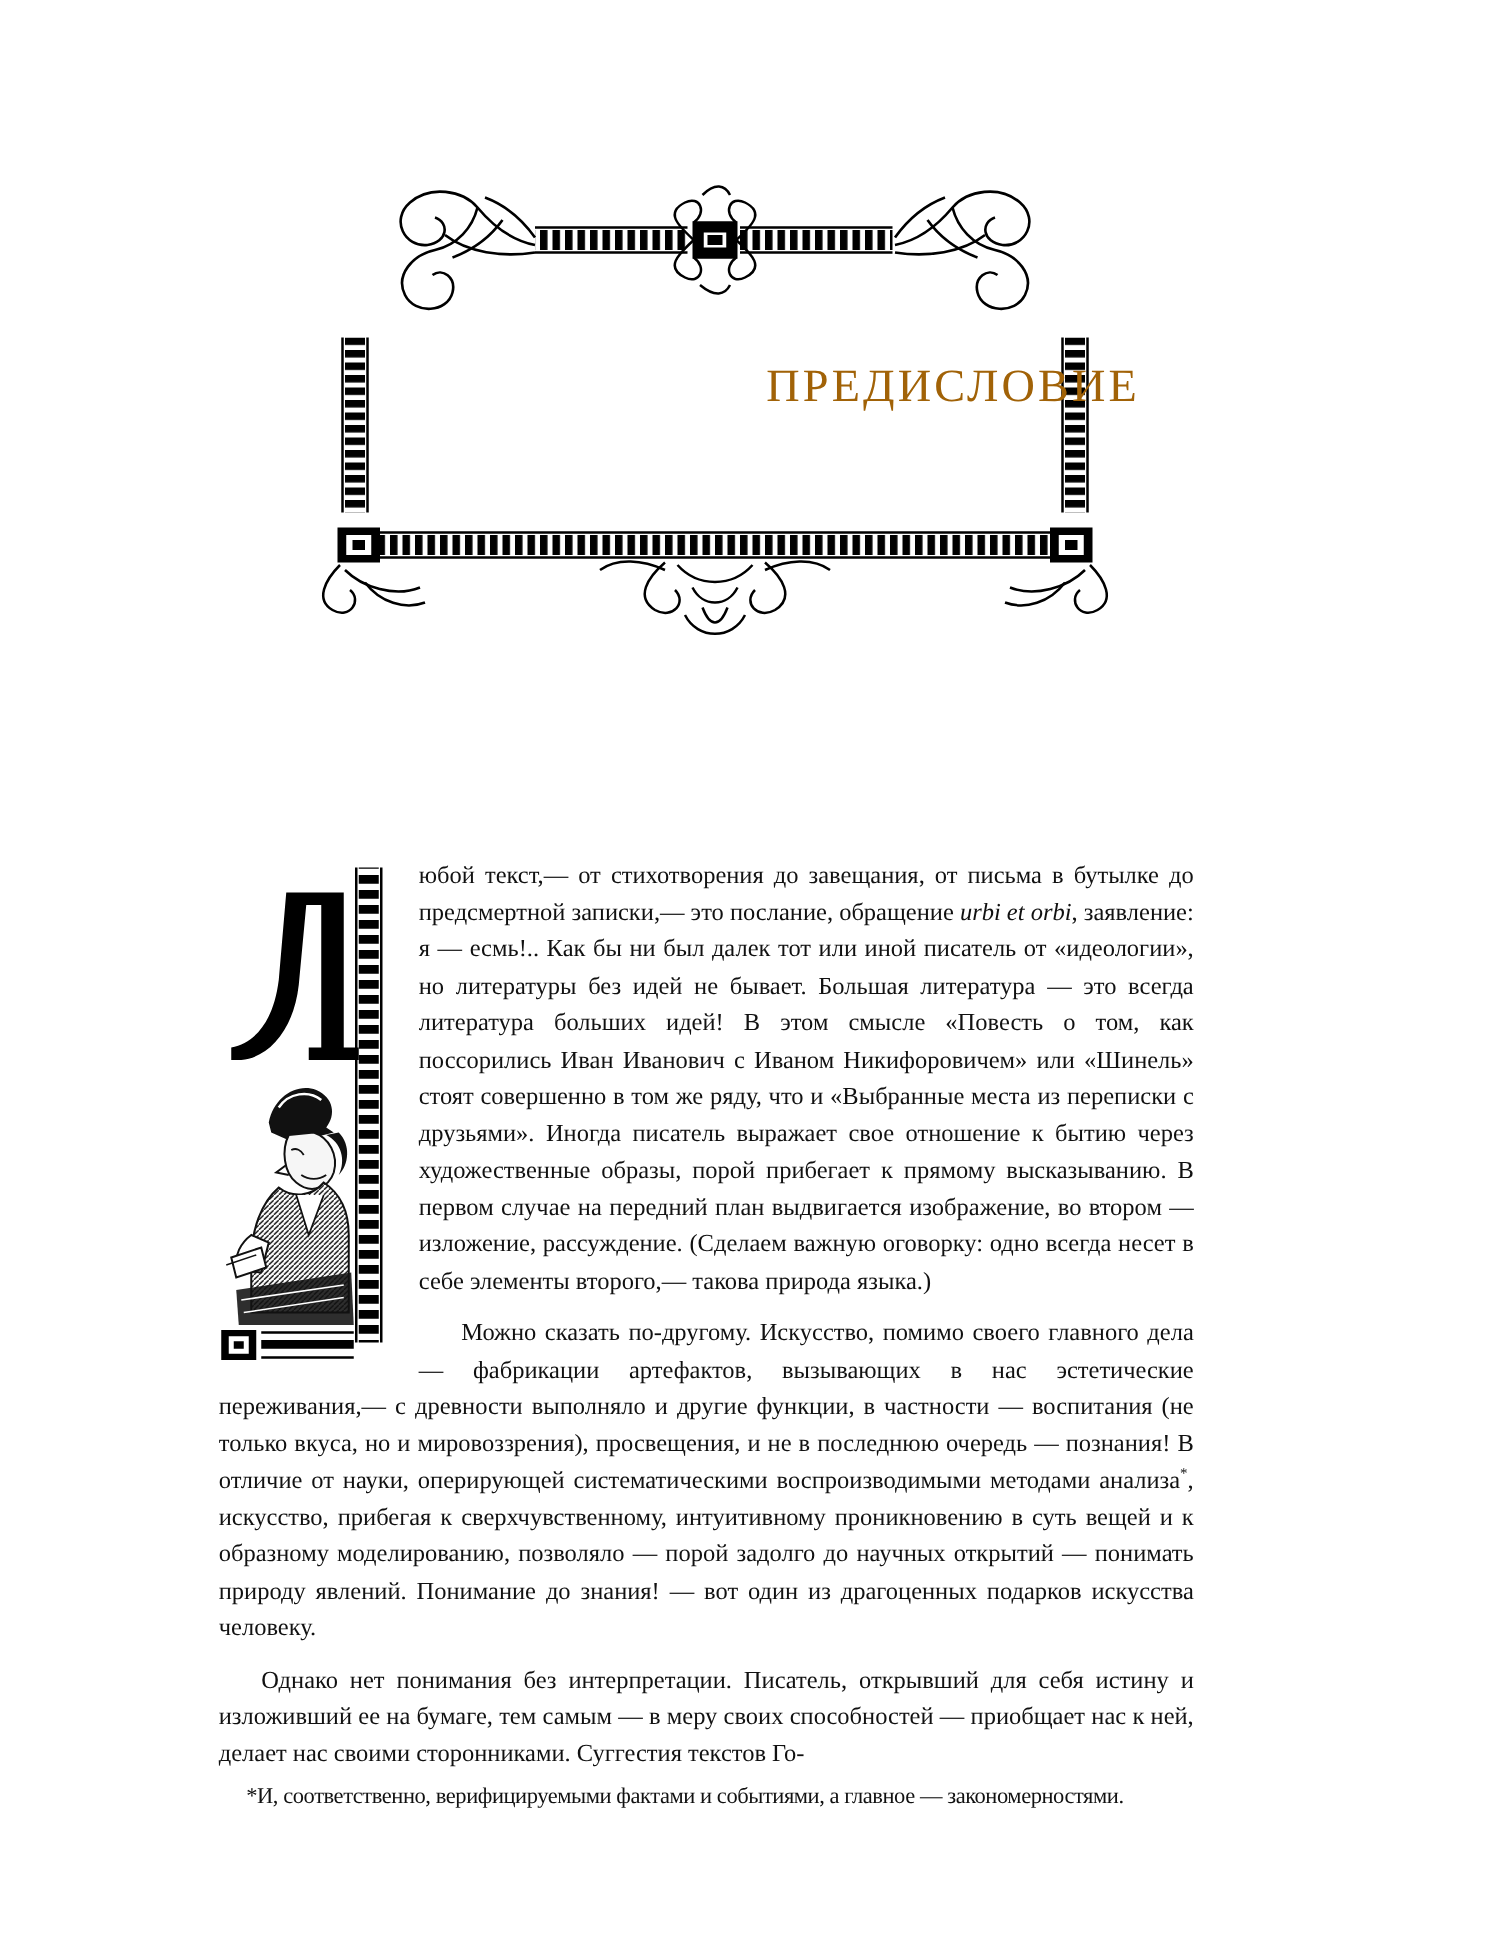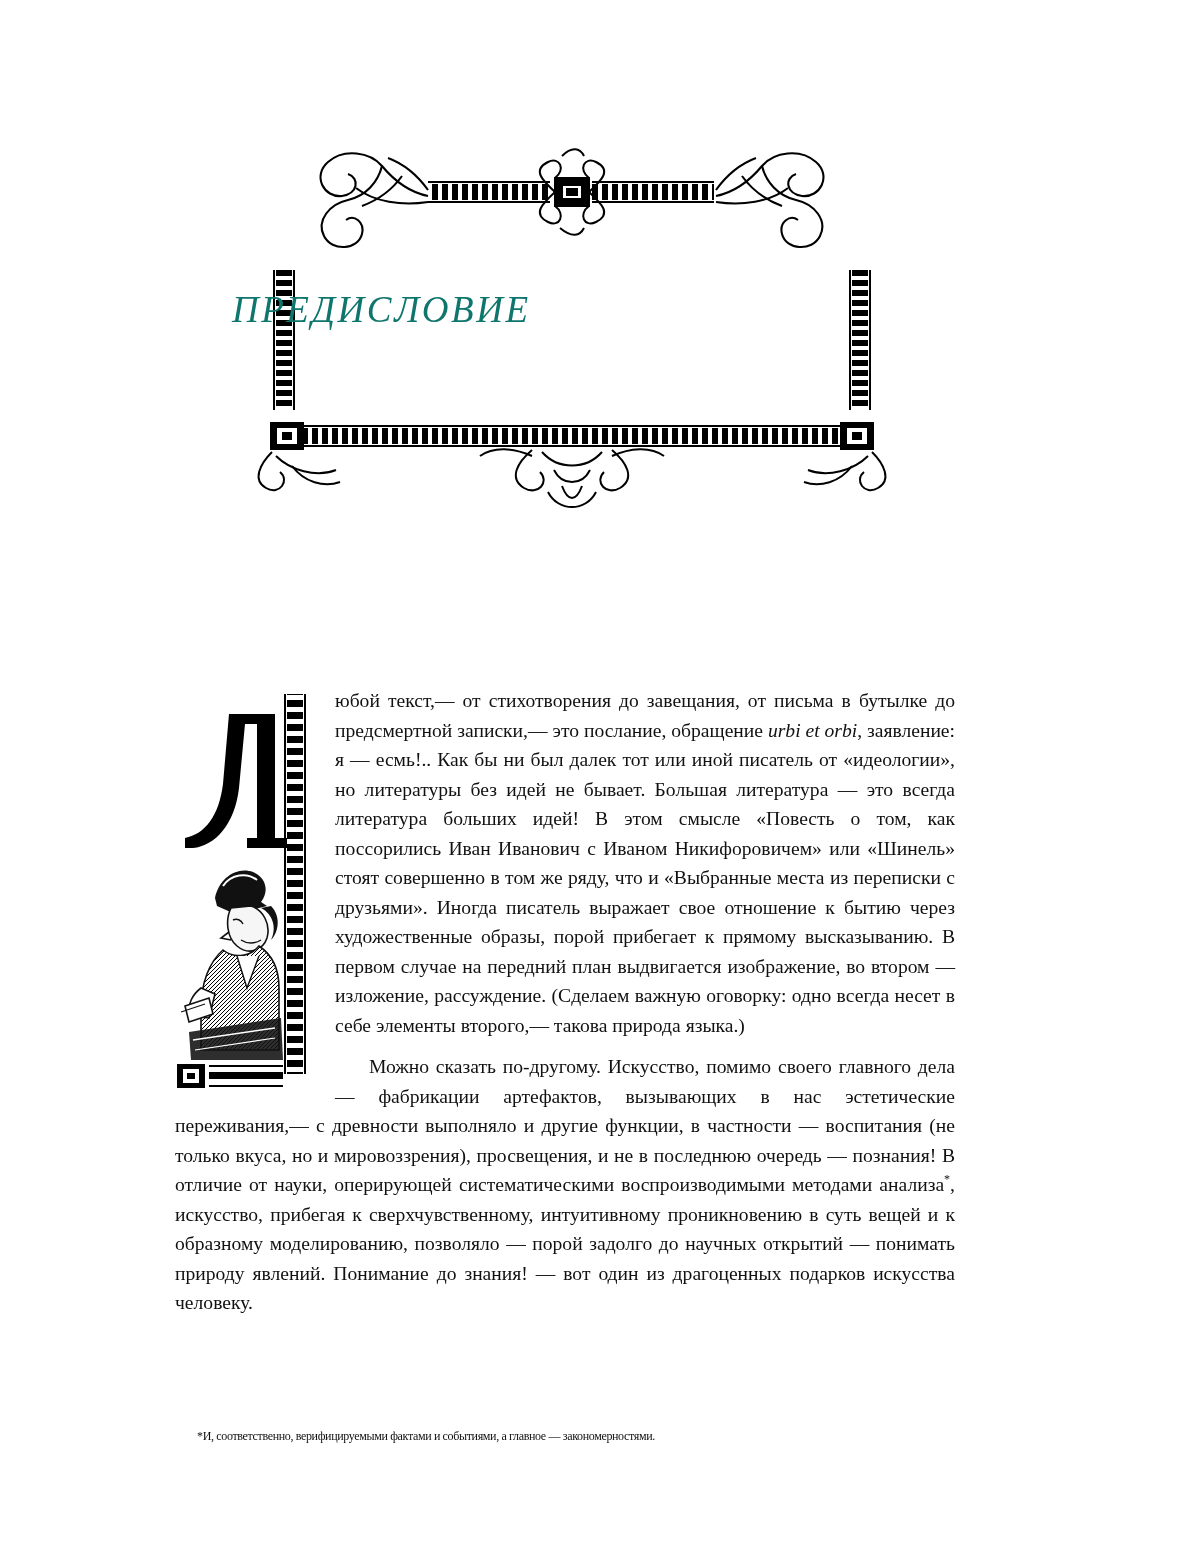--- a/index.html
+++ b/index.html
@@ -24,26 +24,25 @@
     width: 680px;
     height: 390px;
   }
   .frame-svg { display: block; }
 
   .frame-title {
     position: absolute;
     left: 0;
     top: 148px;
     width: 680px;
-    text-align: left;
+    text-align: right;
     font-family: "Liberation Serif", serif;
     font-size: 37px;
     letter-spacing: 2.5px;
-    color: #0f766e;
-    font-style: italic;
+    color: #a16207;
   }
 
   
   .page-body {
     position: absolute;
     left: 175px;
     top: 686px;
     width: 780px;
     font-size: 19.6px;
     line-height: 29.5px;
@@ -73,21 +72,21 @@
     top: 1418px;
     width: 0px;
     height: 1px;
     background: transparent;
   }
   .footnote {
     position: absolute;
     left: 175px;
     top: 1426px;
     width: 780px;
-    font-size: 12px;
+    font-size: 18px;
     line-height: 20px;
     text-align: justify;
     letter-spacing: -0.35px;
     text-indent: 22px;
   }
 </style>
 </head>
 <body>
 
 <div class="frame-wrap">
@@ -243,16 +242,17 @@
         <path d="M18 352 L100 340" stroke="#fff" stroke-width="1.4"></path>
         <path d="M20 362 L100 350" stroke="#fff" stroke-width="1.2"></path>
       </g>
     </svg>
   </div>
 
   <p><span>юбой текст,— от стихотворения до завещания, от письма в бутылке до предсмертной записки,— это послание, обращение </span><em>urbi et orbi</em><span>, заявление: я — есмь!.. Как бы ни был далек тот или иной писатель от «идеологии», но литературы без идей не бывает. Большая литература — это всегда литература больших идей! В этом смысле «Повесть о том, как поссорились Иван Иванович с Иваном Никифоровичем» или «Шинель» стоят совершенно в том же ряду, что и «Выбранные места из переписки с друзьями». Иногда писатель выражает свое отношение к бытию через художественные образы, порой прибегает к прямому высказыванию. В первом случае на передний план выдвигается изображение, во втором — изложение, рассуждение. (Сделаем важную оговорку: одно всегда несет в себе элементы второго,— такова природа языка.)</span></p>
 
   <p class="indent"><span>Можно сказать по-другому. Искусство, помимо своего главного дела — фабрикации артефактов, вызывающих в нас эстетические переживания,— с древности выполняло и другие функции, в частности — воспитания (не только вкуса, но и мировоззрения), просвещения, и не в последнюю очередь — познания! В отличие от науки, оперирующей систематическими воспроизводимыми методами анализа</span><sup class="fn">*</sup><span>, искусство, прибегая к сверхчувственному, интуитивному проникновению в суть вещей и к образному моделированию, позволяло — порой задолго до научных открытий — понимать природу явлений. Понимание до знания! — вот один из драгоценных подарков искусства человеку.</span></p>
 
+  <p class="indent">Однако нет понимания без интерпретации. Писатель, открывший для себя истину и изложивший ее на бумаге, тем самым — в меру своих способностей — приобщает нас к ней, делает нас своими сторонниками. Суггестия текстов Го-</p>
 </div>
 
 <div class="footnote-rule"></div>
 <div class="footnote">*И, соответственно, верифицируемыми фактами и событиями, а главное — закономерностями.</div>
 
 </body></html>

